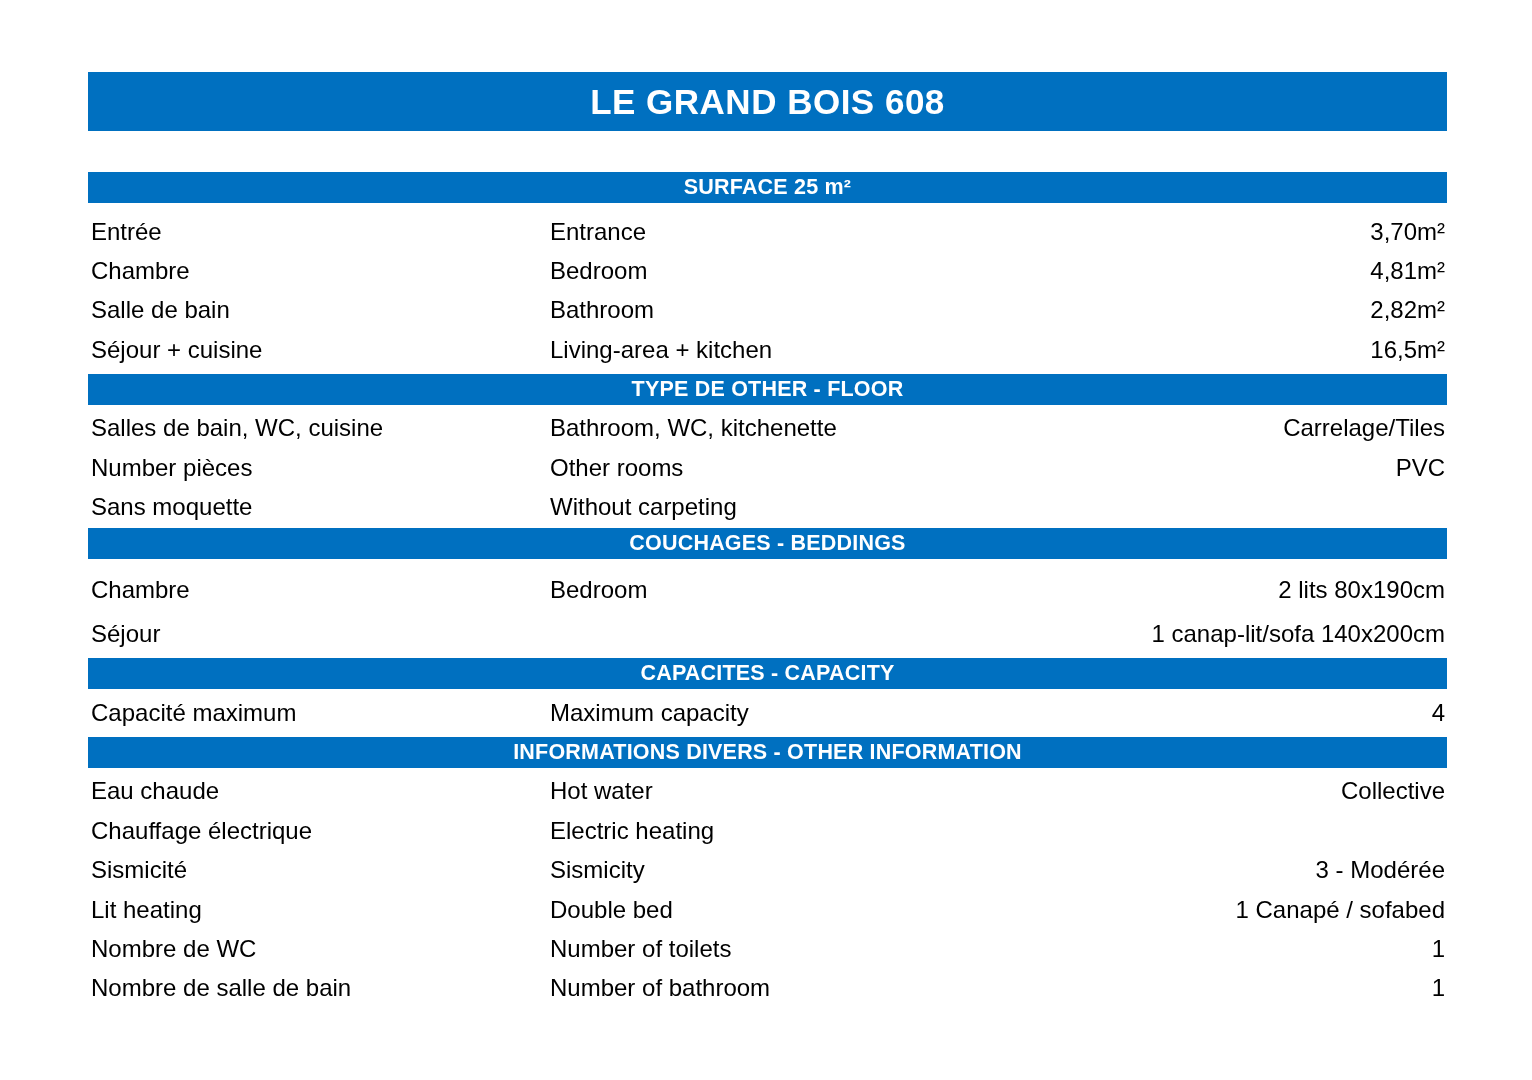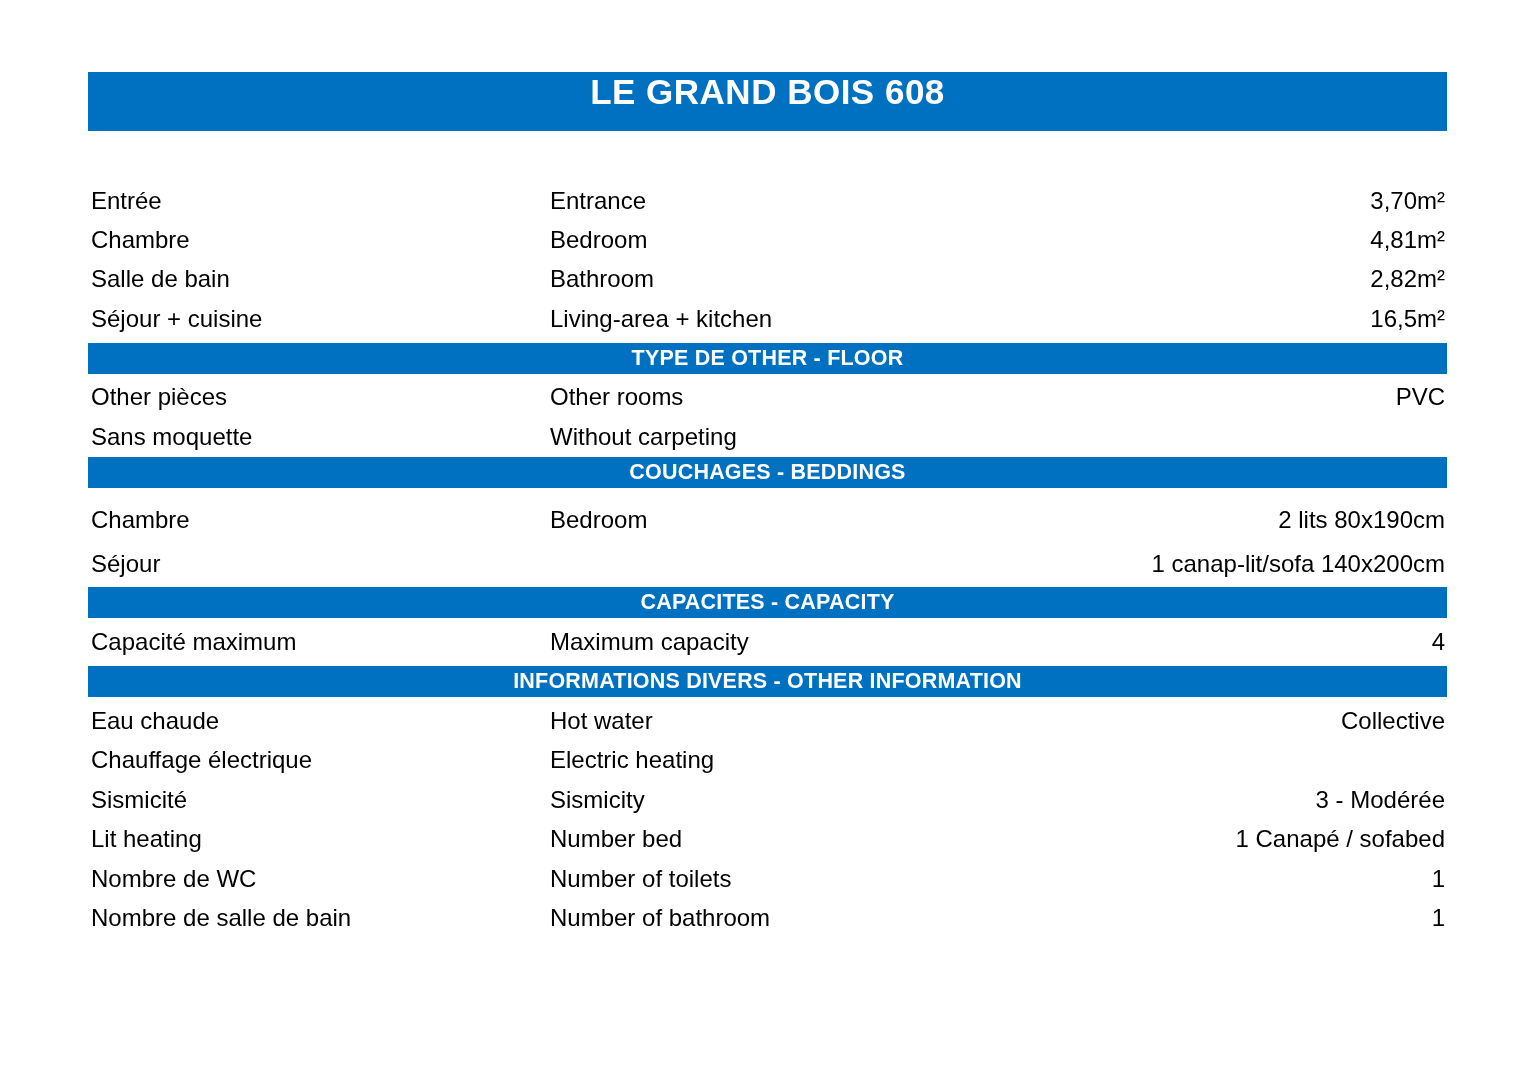--- a/index.html
+++ b/index.html
@@ -14,20 +14,21 @@
   .container {
     position: absolute;
     left: 88px;
     top: 72px;
     width: 1359px;
   }
   .title-bar {
     height: 59px;
     background: #0070C0;
     display: flex;
+    align-items: center;
     justify-content: center;
     margin-bottom: 41px;
   }
   .title-bar .title-text {
     color: #ffffff;
     font-weight: 700;
     font-size: 35px;
     letter-spacing: 0.5px;
   }
   .sec-header {
@@ -65,20 +66,21 @@
 <body>
 
 <div class="doc">
   <div class="container">
 
     <div class="title-bar">
       <span class="title-text">LE GRAND BOIS 608</span>
     </div>
 
     <section class="sec-surface">
+      <div class="sec-header">SURFACE 25 m²</div>
       <div class="rows">
         <div class="row">
           <span class="c1">Entrée</span>
           <span class="c2">Entrance</span>
           <span class="c3">3,70m²</span>
         </div>
         <div class="row">
           <span class="c1">Chambre</span>
           <span class="c2">Bedroom</span>
           <span class="c3">4,81m²</span>
@@ -93,21 +95,26 @@
           <span class="c2">Living-area + kitchen</span>
           <span class="c3">16,5m²</span>
         </div>
       </div>
     </section>
 
     <section class="sec-floor">
       <div class="sec-header">TYPE DE OTHER - FLOOR</div>
       <div class="rows">
         <div class="row">
-          <span class="c1">Other pièces</span>
+          <span class="c1">Salles de bain, WC, cuisine</span>
+          <span class="c2">Bathroom, WC, kitchenette</span>
+          <span class="c3">Carrelage/Tiles</span>
+        </div>
+        <div class="row">
+          <span class="c1">Number pièces</span>
           <span class="c2">Other rooms</span>
           <span class="c3">PVC</span>
         </div>
         <div class="row">
           <span class="c1">Sans moquette</span>
           <span class="c2">Without carpeting</span>
           <span class="c3"></span>
         </div>
       </div>
     </section>
@@ -151,21 +158,21 @@
           <span class="c2">Electric heating</span>
           <span class="c3"></span>
         </div>
         <div class="row">
           <span class="c1">Sismicité</span>
           <span class="c2">Sismicity</span>
           <span class="c3">3 - Modérée</span>
         </div>
         <div class="row">
           <span class="c1">Lit heating</span>
-          <span class="c2">Number bed</span>
+          <span class="c2">Double bed</span>
           <span class="c3">1 Canapé / sofabed</span>
         </div>
         <div class="row">
           <span class="c1">Nombre de WC</span>
           <span class="c2">Number of toilets</span>
           <span class="c3">1</span>
         </div>
         <div class="row">
           <span class="c1">Nombre de salle de bain</span>
           <span class="c2">Number of bathroom</span>

